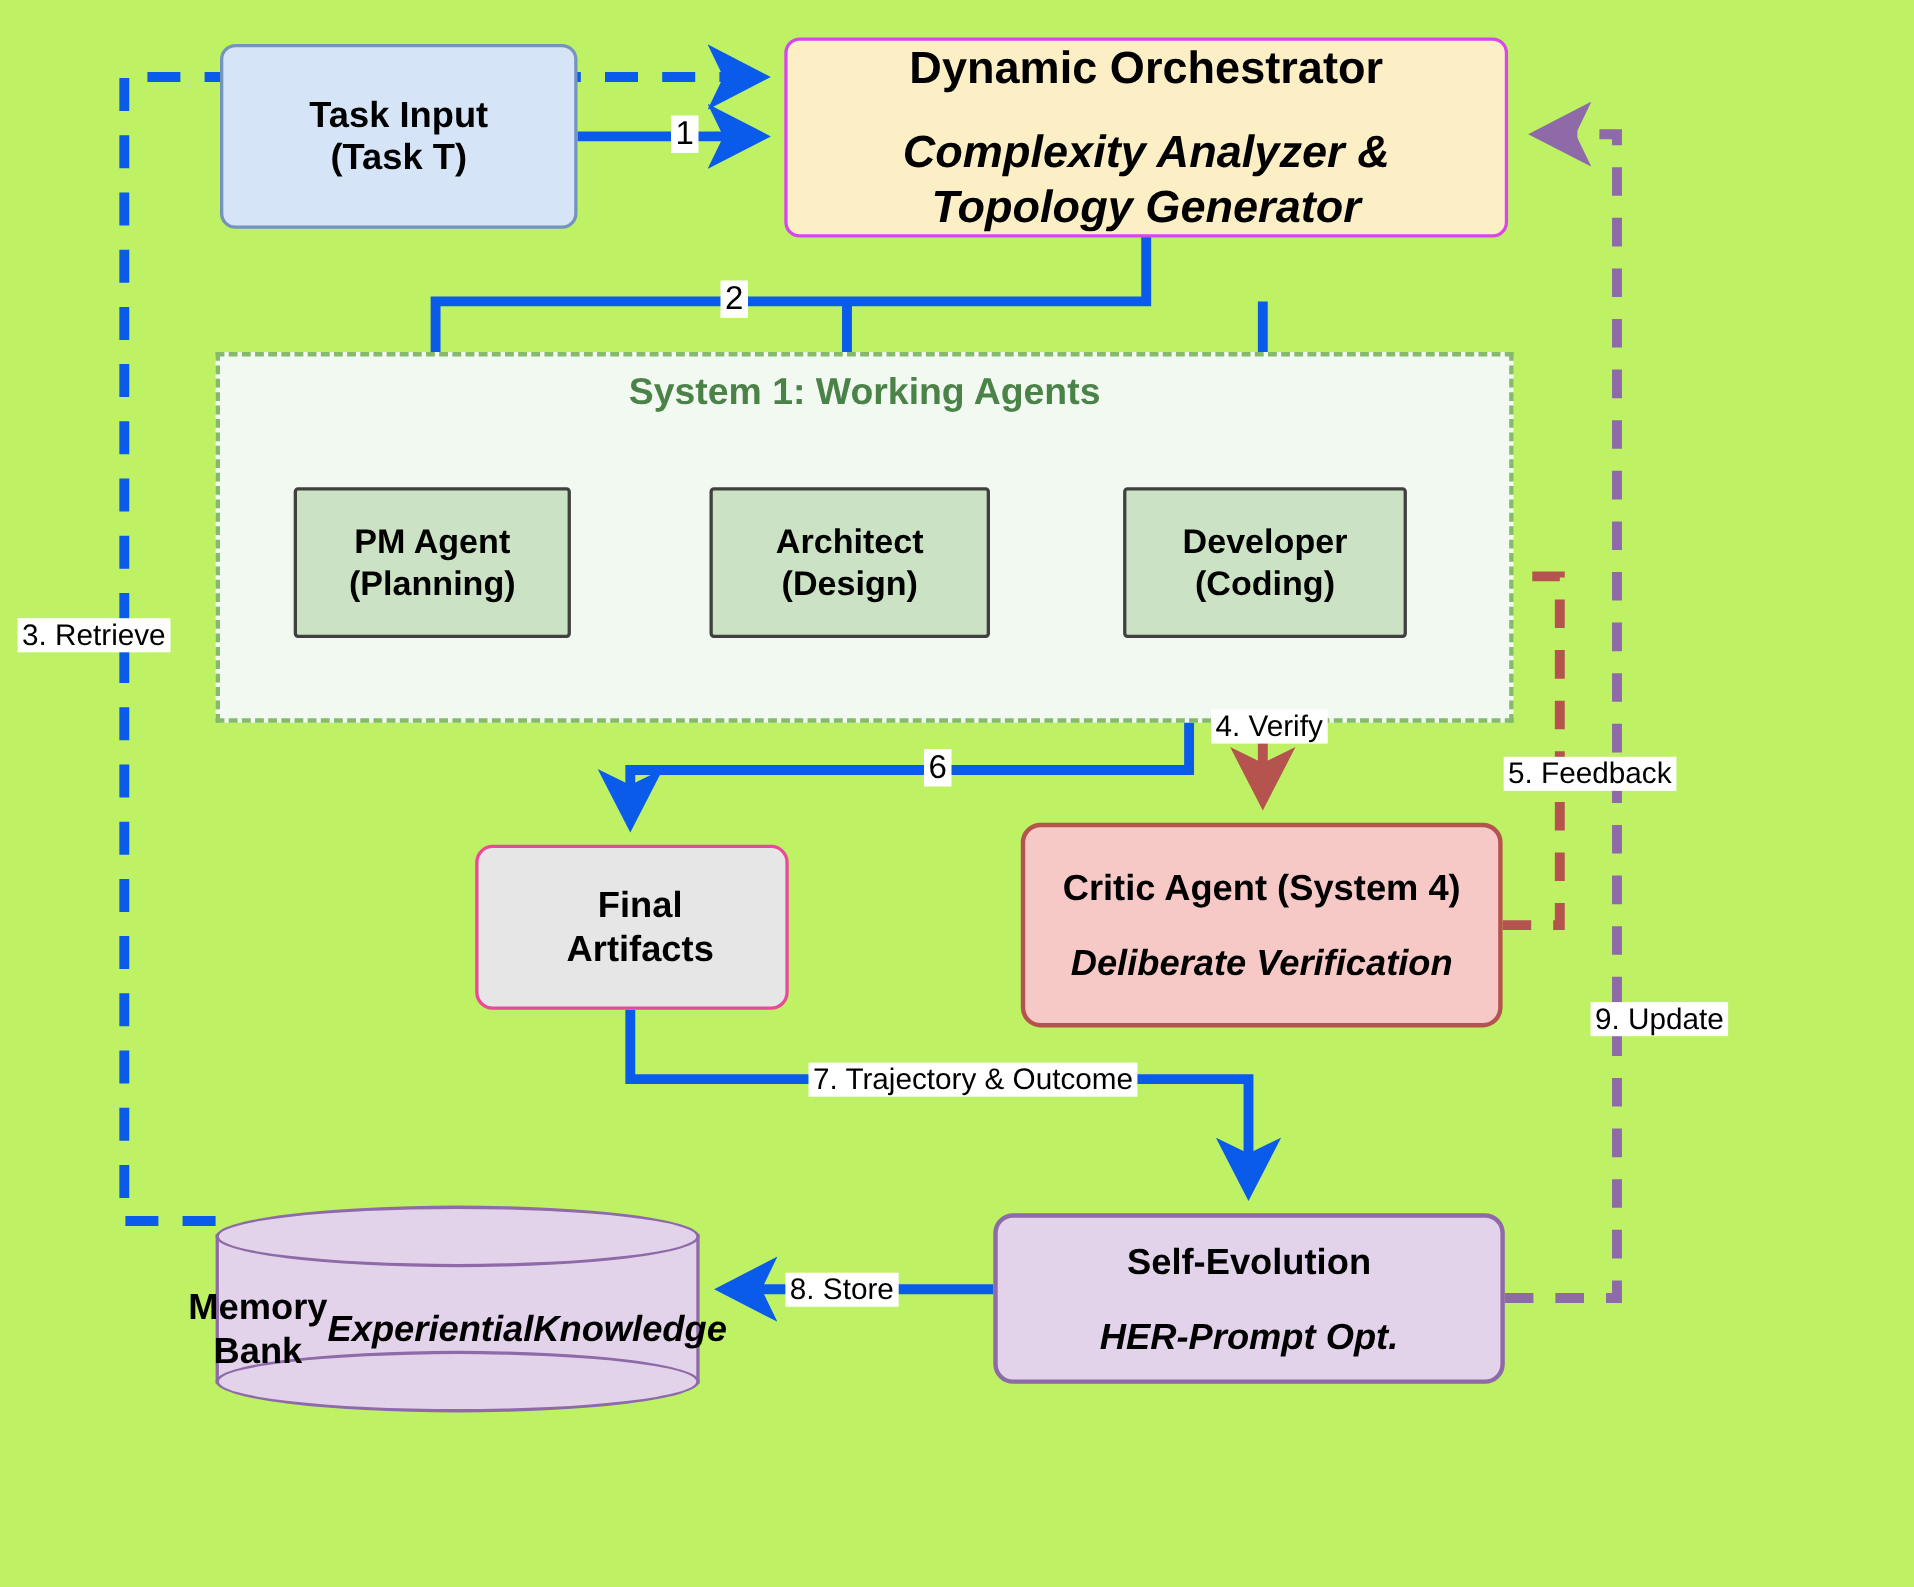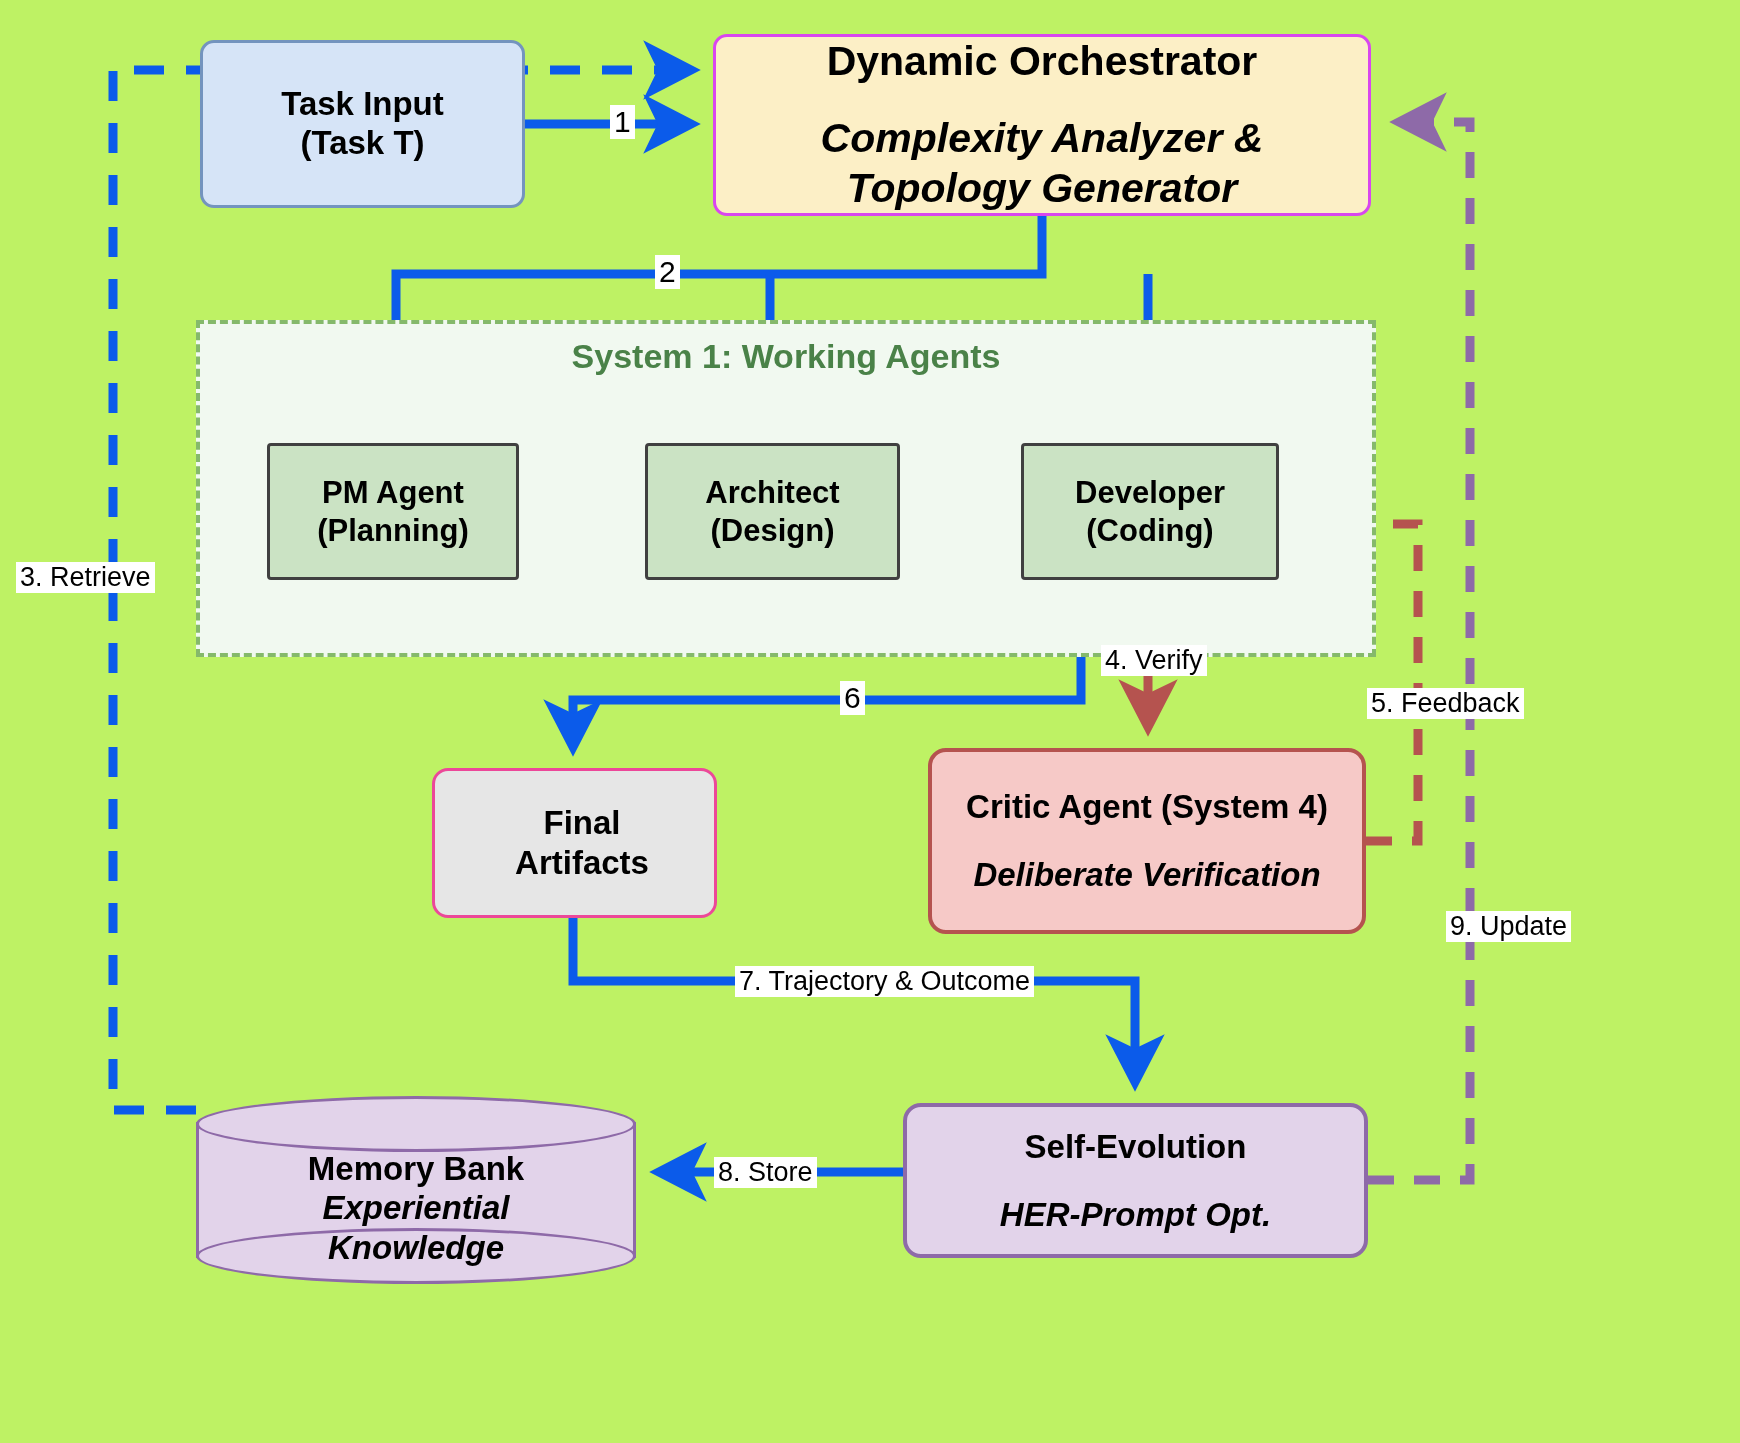--- a/index.html
+++ b/index.html
@@ -48,21 +48,21 @@
   
   #memory-bank{position:absolute;left:196px;top:1096px;width:440px;height:188px;}
   #memory-bank .cyl-body{position:absolute;left:0;top:26px;width:440px;height:136px;
       background:#e2d3ea;border-left:3px solid #8e6aa8;border-right:3px solid #8e6aa8;
       box-sizing:border-box;}
   #memory-bank .cyl-top{position:absolute;left:0;top:0;width:440px;height:56px;
       background:#e2d3ea;border:3px solid #8e6aa8;border-radius:50%;box-sizing:border-box;}
   #memory-bank .cyl-bottom{position:absolute;left:0;top:132px;width:440px;height:56px;
       background:#e2d3ea;border:3px solid #8e6aa8;border-radius:50%;box-sizing:border-box;}
   #memory-bank .cyl-text{position:absolute;left:0;top:36px;width:440px;height:152px;
-      display:flex;flex-direction:column;align-items:center;justify-content:center;
+      display:flex;flex-direction:row;align-items:center;justify-content:center;
       text-align:center;font-size:33px;line-height:1.2;color:#000;z-index:4;}
   #memory-bank .cyl-text .l1{font-weight:bold;}
   #memory-bank .cyl-text .l2,#memory-bank .cyl-text .l3{font-weight:bold;font-style:italic;}
 
   
   .elabel{position:absolute;color:#000;font-size:27px;background:#fff;padding:0 4px;
       white-space:nowrap;}
   .elabel.num{font-size:30px;}
 </style>
 </head>

